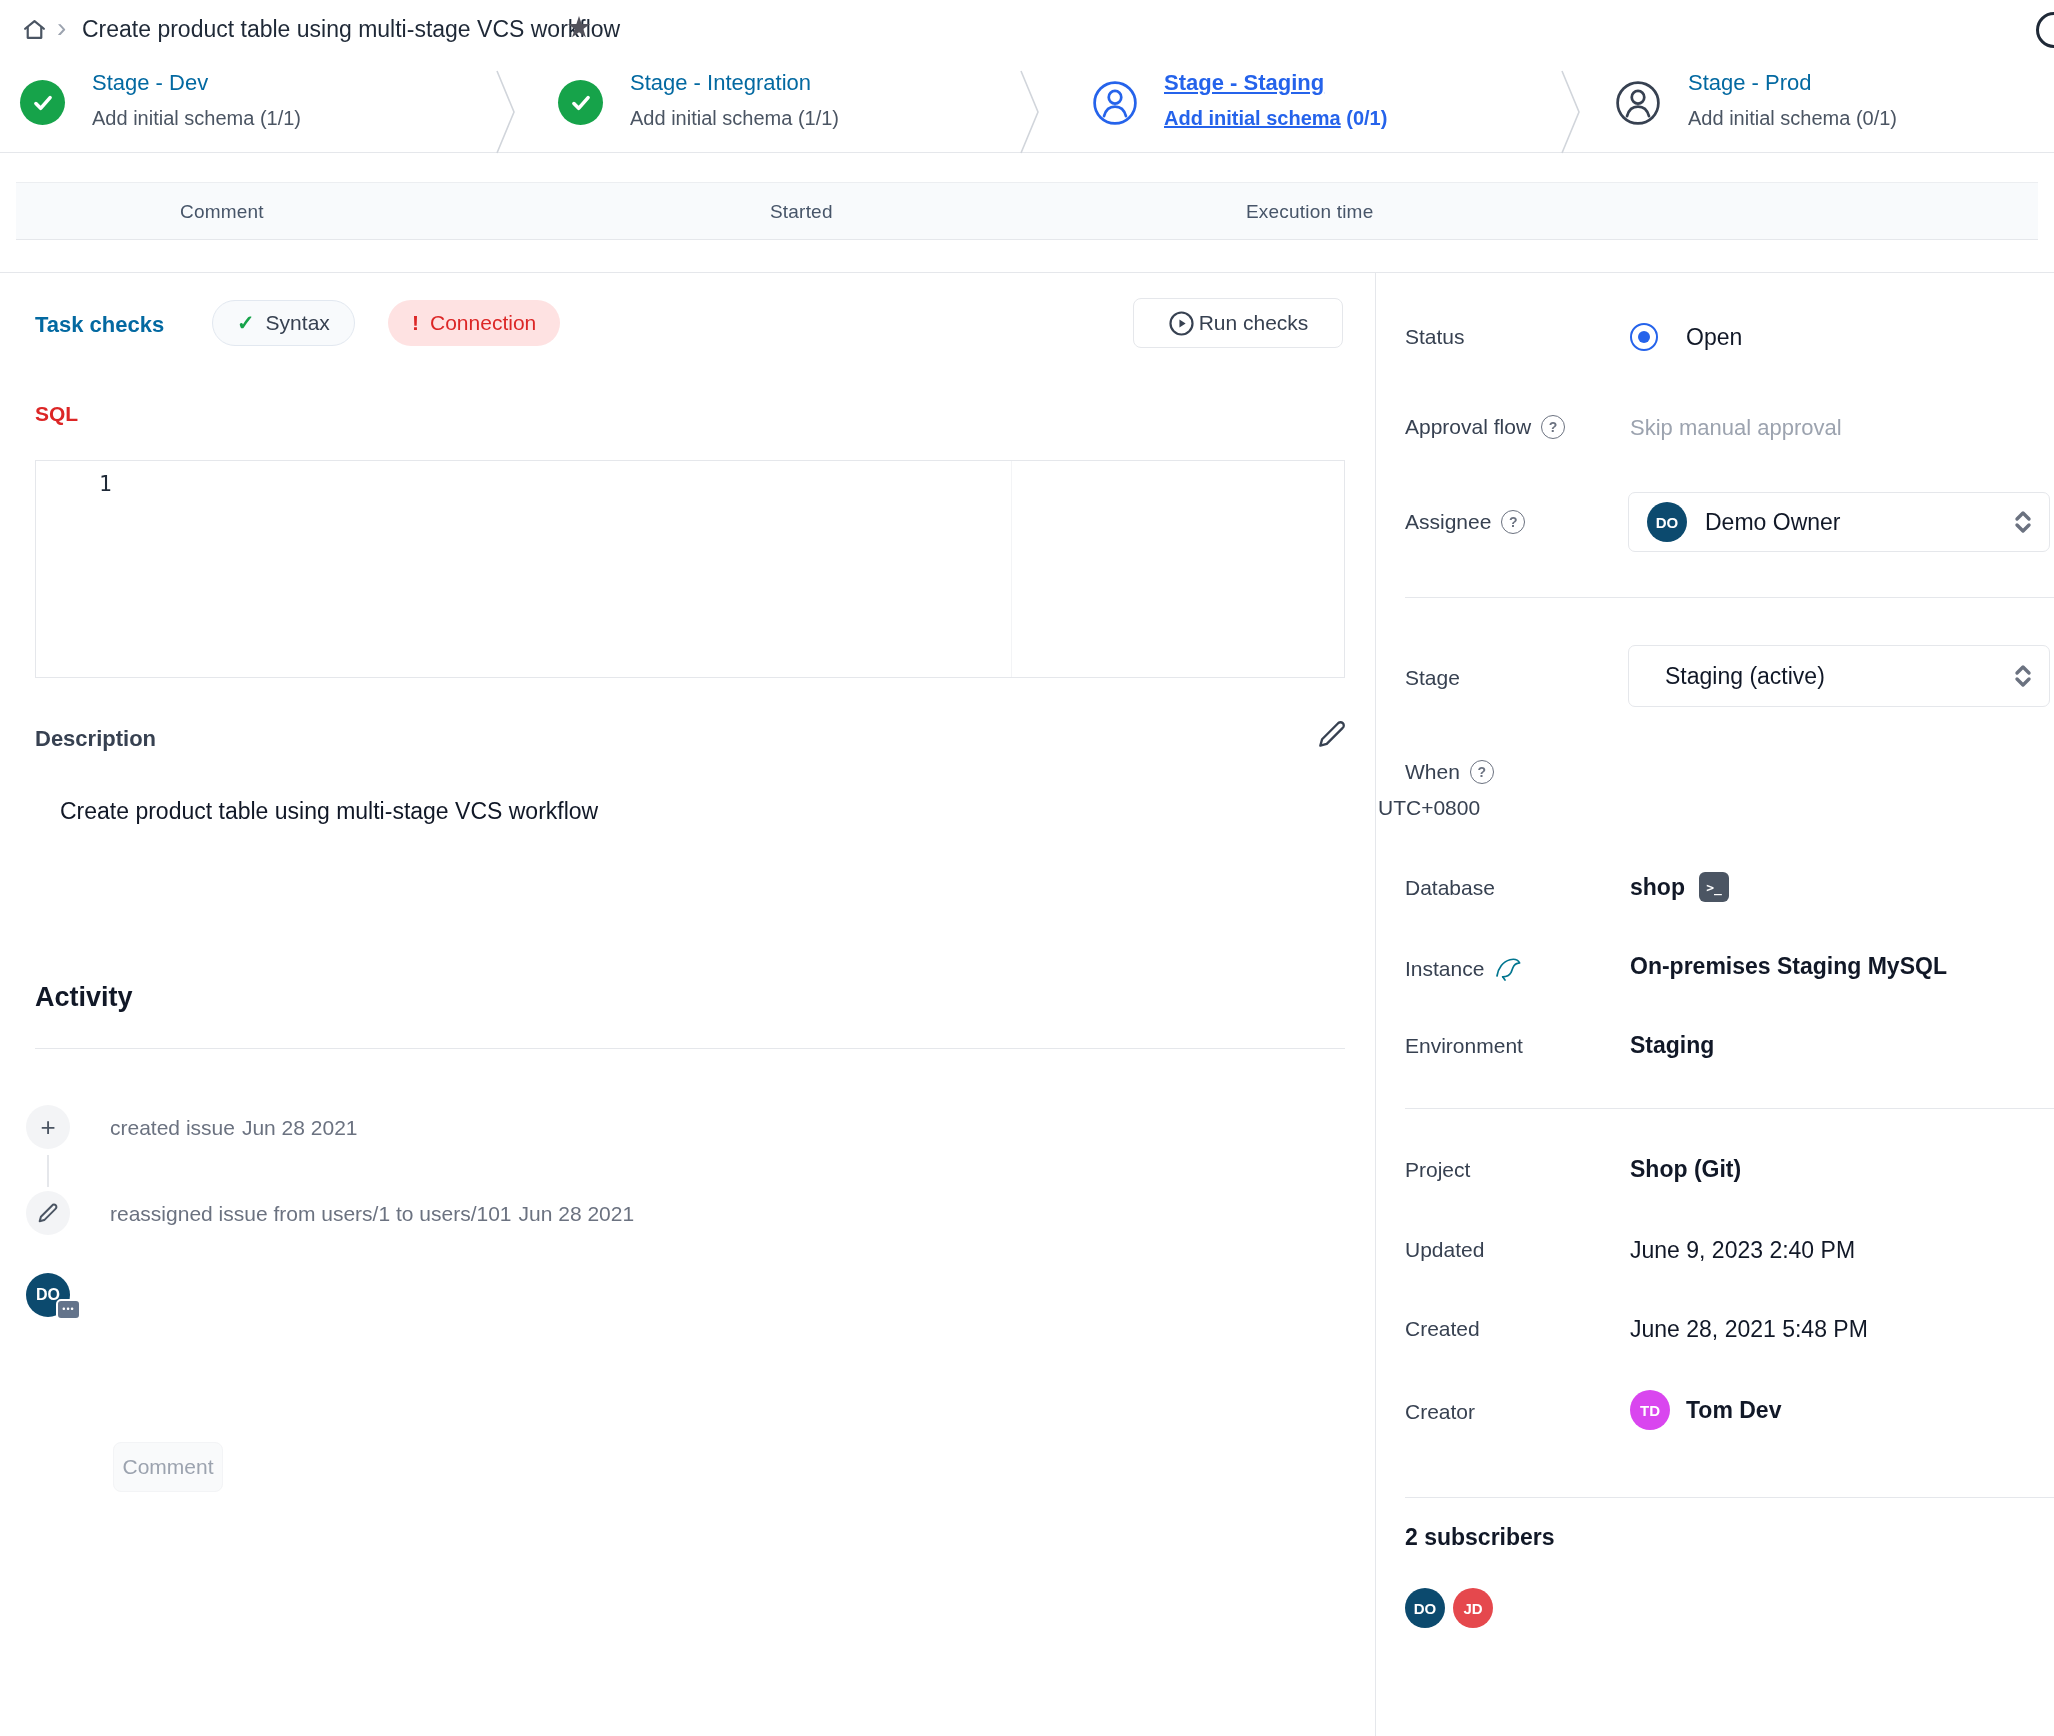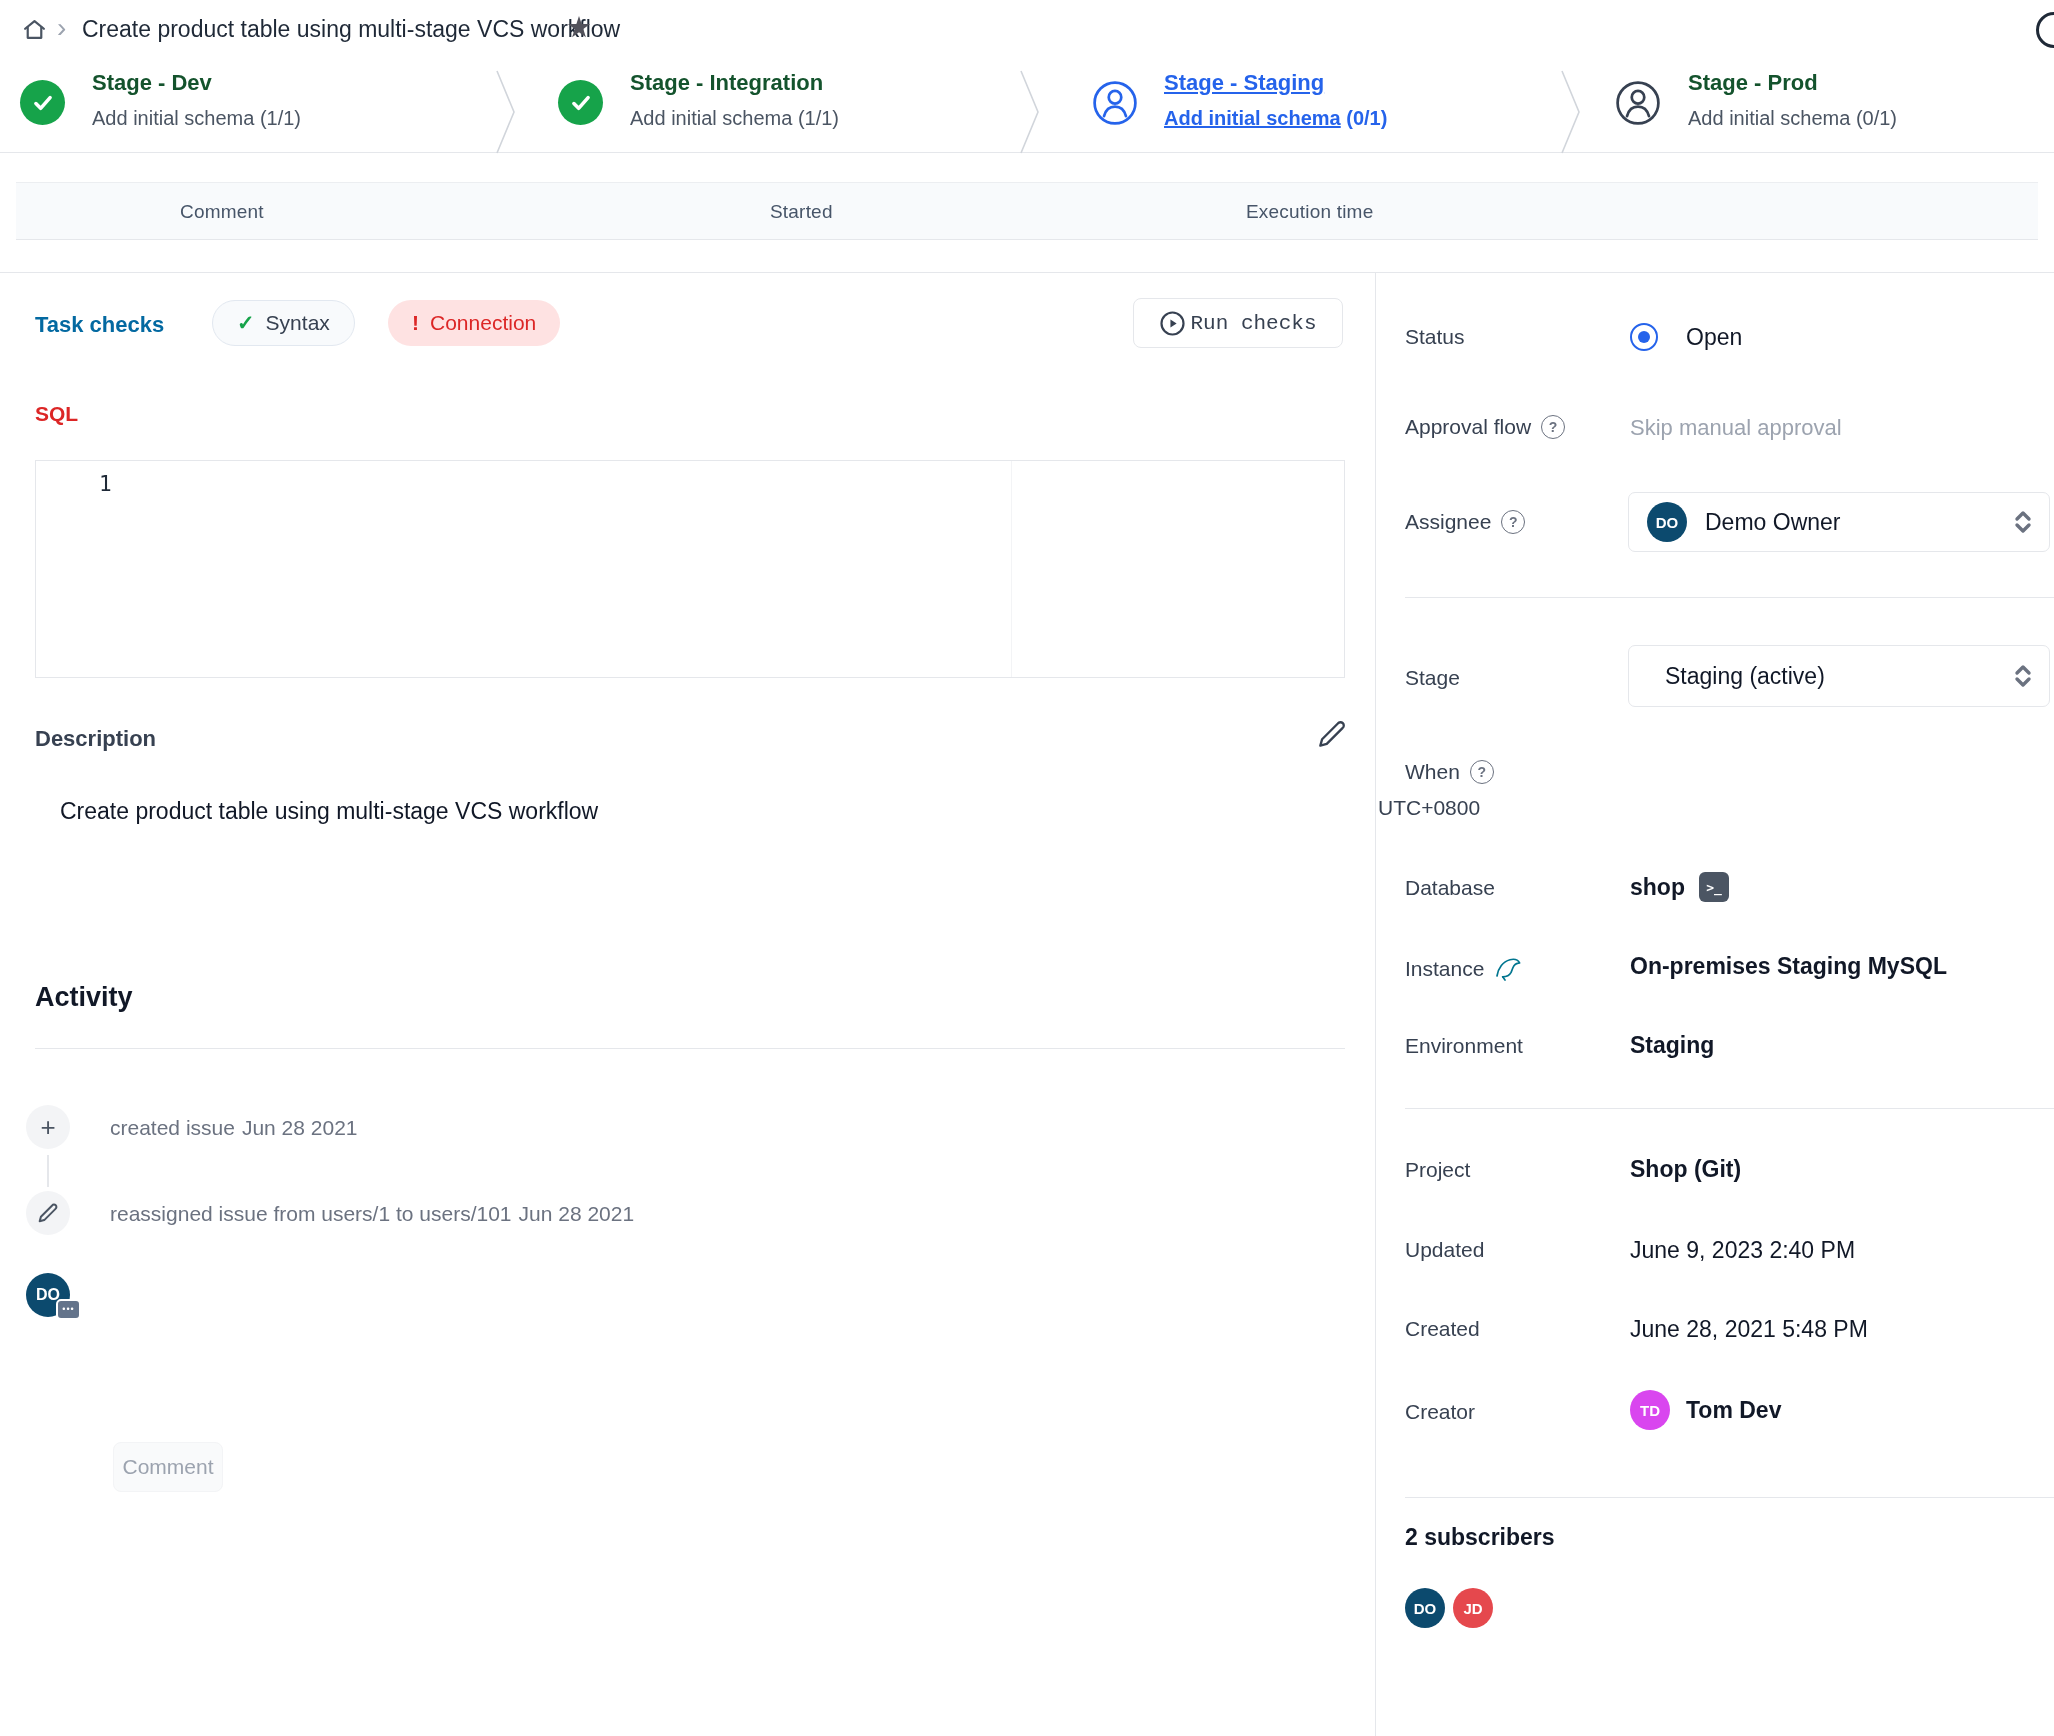--- a/index.html
+++ b/index.html
@@ -11,42 +11,42 @@
 
   
   .crumb-title { font-size:23px; font-weight:500; color:#1f2937; white-space:nowrap; }
   .crumb-chev { font-size:28px; color:#9ca3af; line-height:1; }
   .star { font-size:29px; color:#52525b; line-height:1; }
   .help-partial { width:36px; height:36px; border:3px solid #1f2937; border-radius:50%; }
 
   
   .stage-bar { position:absolute; top:56px; left:0; right:0; height:97px; border-bottom:1px solid #e5e7eb; }
   .stage-icon-done { width:45px; height:45px; border-radius:50%; background:#16a34a; display:flex; align-items:center; justify-content:center; }
-  .stage-title { font-size:22px; font-weight:700; color:#14532d; white-space:nowrap; }
+  .stage-title { font-size:22px; font-weight:400; color:#0369a1; white-space:nowrap; }
   .stage-sub { margin-top:11px; font-size:20px; color:#4b5563; white-space:nowrap; }
   .stage.active .stage-title { color:#2563eb; text-decoration:underline; font-weight:700; }
   .stage.active .task-underline { color:#2563eb; font-weight:600; text-decoration:underline; }
   .stage.active .count { color:#2563eb; font-weight:700; }
   .sep-chevron { stroke:#d1d5db; fill:none; stroke-width:1.6; }
 
   
   .run-header { position:absolute; top:182px; left:16px; width:2022px; height:58px; background:#f8fafc; border-top:1px solid #eceef1; border-bottom:1px solid #e5e7eb; }
   .run-col { position:absolute; top:18px; font-size:19px; font-weight:500; color:#475569; letter-spacing:.2px; }
 
   .h-divider { position:absolute; height:1px; background:#e5e7eb; }
   .v-divider { position:absolute; width:1px; background:#e5e7eb; }
 
   
   .section-label { font-size:22px; font-weight:600; color:#374151; }
   .pill { height:46px; border-radius:23px; display:flex; align-items:center; gap:11px; padding:0 24px; font-size:21px; }
   .pill-ok { background:#f8fafc; border:1px solid #e2e8f0; color:#374151; }
   .pill-ok .tick { color:#16a34a; font-size:21px; font-weight:700; }
   .pill-err { background:#fee2e2; color:#dc2626; }
   .pill-err .bang { font-weight:700; }
-  .btn-outline { display:flex; align-items:center; justify-content:center; gap:4px; background:#fff; border:1px solid #e5e7eb; border-radius:8px; color:#374151; font-size:21px; font-weight:500; cursor:pointer;font-family:Liberation Mono, monospace; }
+  .btn-outline { display:flex; align-items:center; justify-content:center; gap:4px; background:#fff; border:1px solid #e5e7eb; border-radius:8px; color:#374151; font-size:21px; font-weight:500; cursor:pointer; }
   .sql-label { font-size:21px; font-weight:700; color:#dc2626; }
   .sql-box { position:absolute; left:35px; top:460px; width:1310px; height:218px; border:1px solid #e5e7eb; background:#fff; }
   .sql-box .inner-line { position:absolute; left:975px; top:0; bottom:0; width:1px; background:#f3f4f6; }
   .line-no { position:absolute; left:63px; top:11px; font-family:"DejaVu Sans Mono", monospace; font-size:21px; color:#1f2937; }
   .desc-text { font-size:23px; color:#111827; }
   .activity-h { font-size:27px; font-weight:700; color:#111827; }
 
   .tl-circle { width:44px; height:44px; border-radius:50%; background:#f3f4f6; display:flex; align-items:center; justify-content:center; color:#4b5563; }
   .tl-text { font-size:21px; color:#6b7280; white-space:nowrap; }
   .tl-date { margin-left:7px; }

